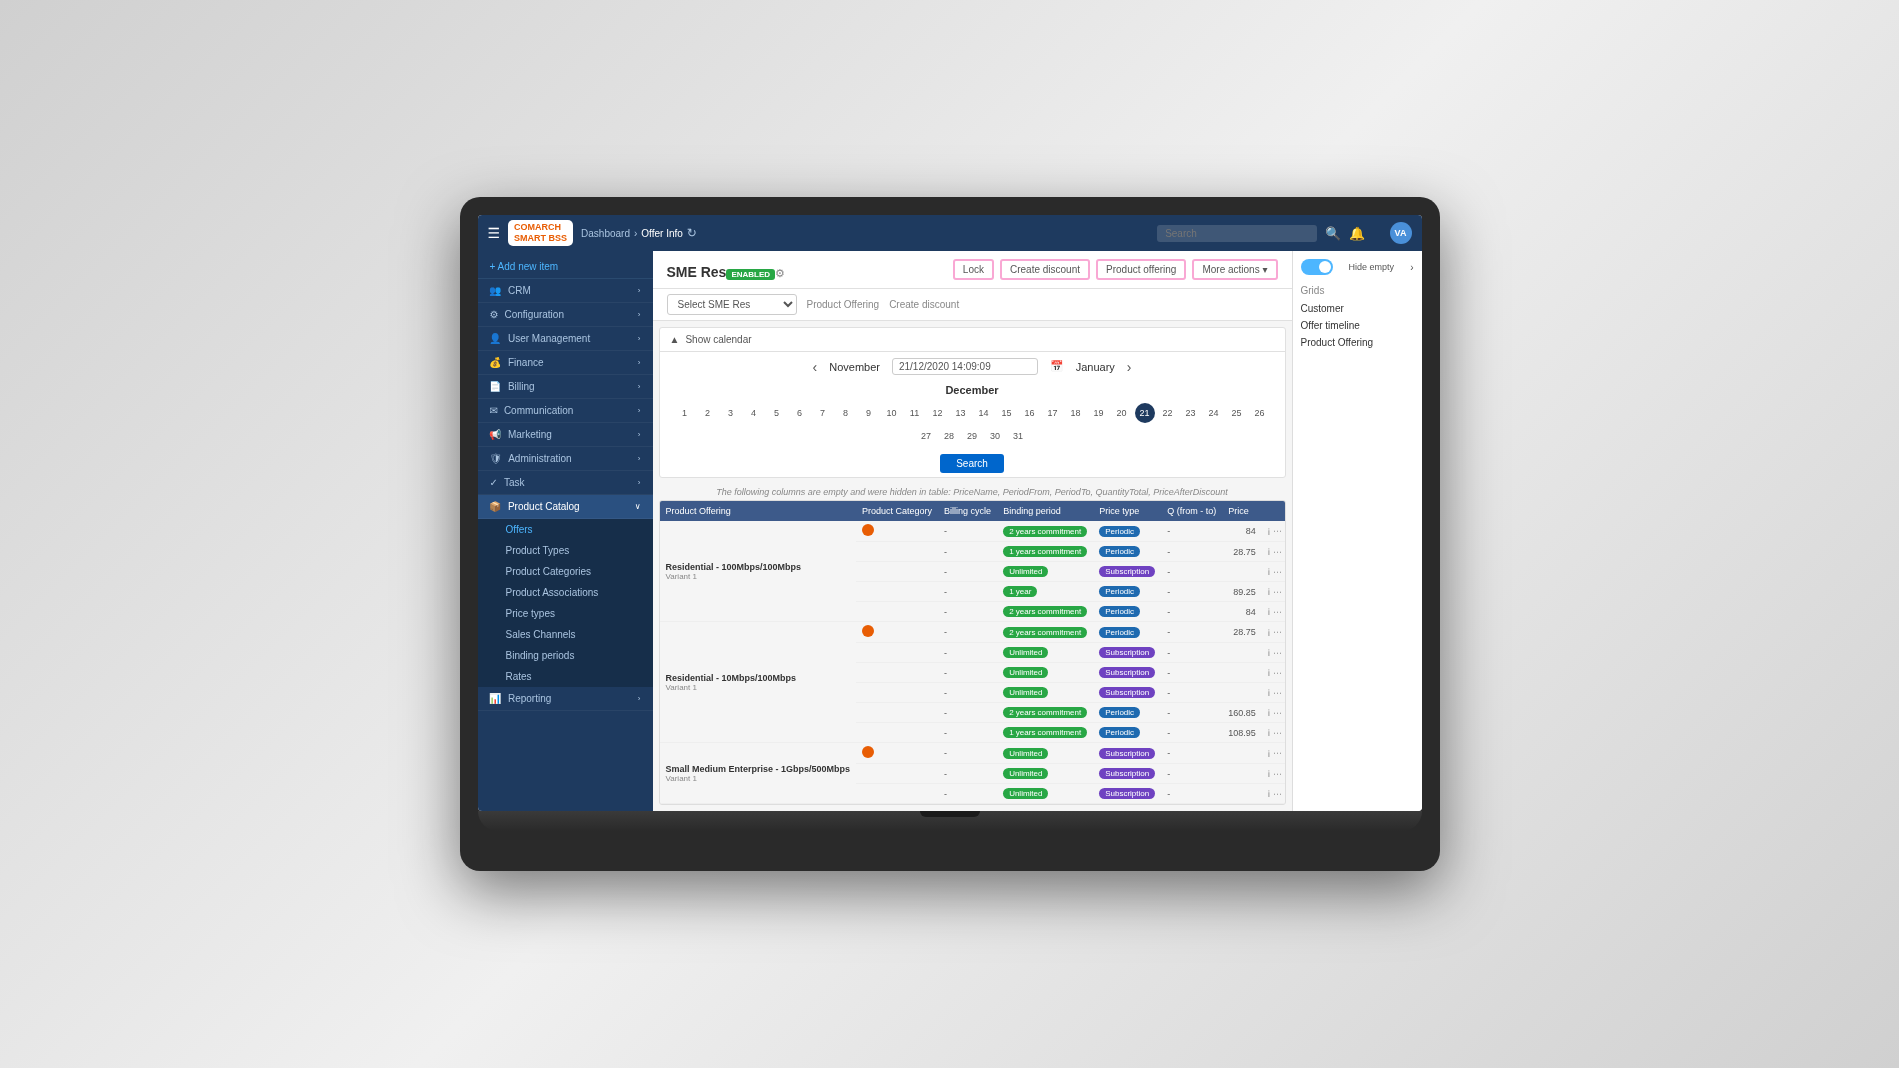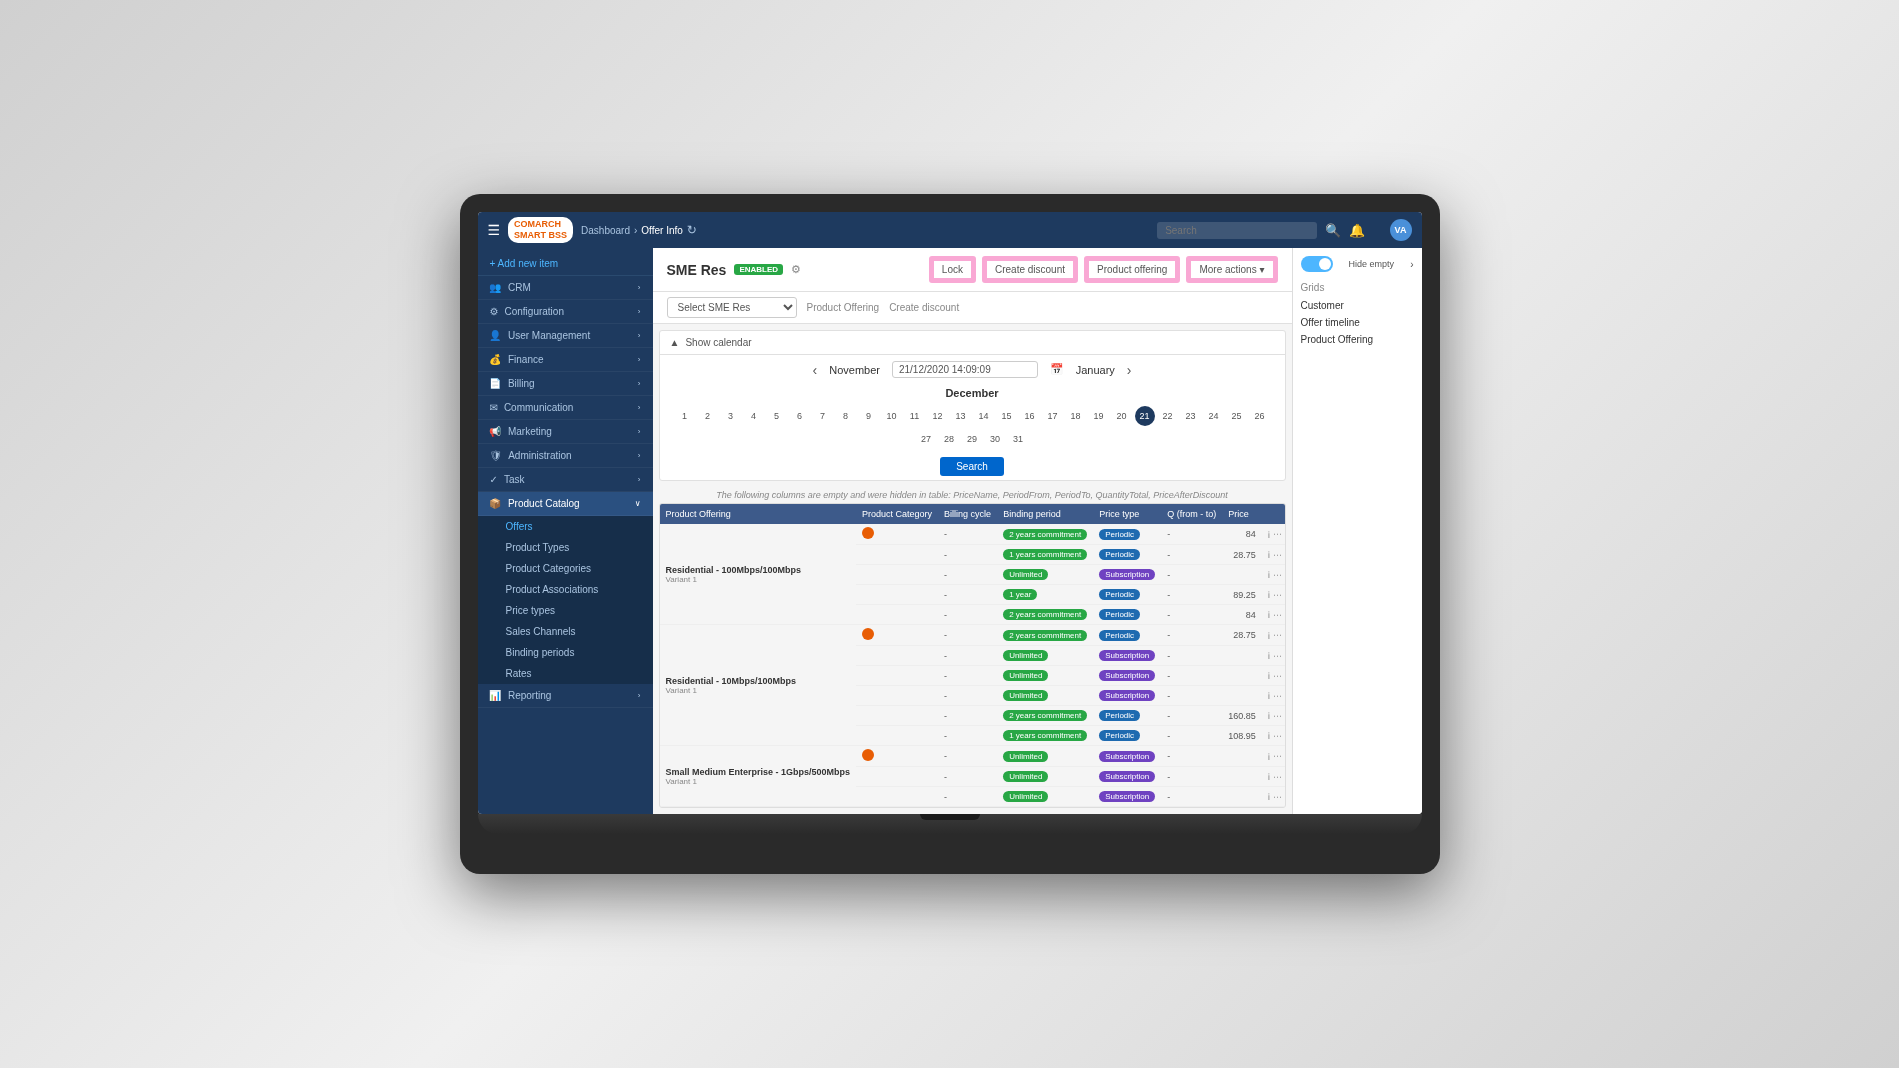--- a/index.html
+++ b/index.html
@@ -31,21 +31,21 @@
       background: #1e3a5f;
       display: flex;
       align-items: center;
       height: 36px;
       padding: 0 10px;
       gap: 8px;
     }
     .hamburger-icon { color: #fff; font-size: 14px; cursor: pointer; }
     .logo-box {
       background: #fff;
-      border-radius: 10px;
+      border-radius: 5px;
       padding: 2px 6px;
       font-size: 9px;
       font-weight: bold;
       color: #1e3a5f;
       line-height: 1.2;
     }
     .logo-box span { color: #e85d04; }
     .breadcrumb {
       color: #aac4e0;
       font-size: 10px;
@@ -127,37 +127,36 @@
     .main-content {
       flex: 1;
       background: #f5f5f5;
       overflow: auto;
     }
     
     .page-header {
       background: #fff;
       padding: 8px 14px;
       display: flex;
-      align-items: center;
-      gap: 8px;
+      align-items: flex-end;
       border-bottom: 1px solid #e0e0e0;
     }
     .page-title { font-size: 14px; font-weight: bold; color: #333; }
     .enabled-badge {
       background: #28a745;
       color: #fff;
       border-radius: 3px;
       padding: 1px 5px;
       font-size: 8px;
       font-weight: bold;
     }
     .gear-icon { color: #888; font-size: 11px; cursor: pointer; }
     .page-actions { margin-left: auto; display: flex; gap: 6px; }
     .btn-outline {
-      border: 5px solid #f9a8d4;
+      border: 2px solid #f9a8d4;
       background: #fff;
       color: #555;
       border-radius: 3px;
       padding: 3px 8px;
       font-size: 10px;
       cursor: pointer;
     }
     
     .filter-bar {
       background: #fff;

